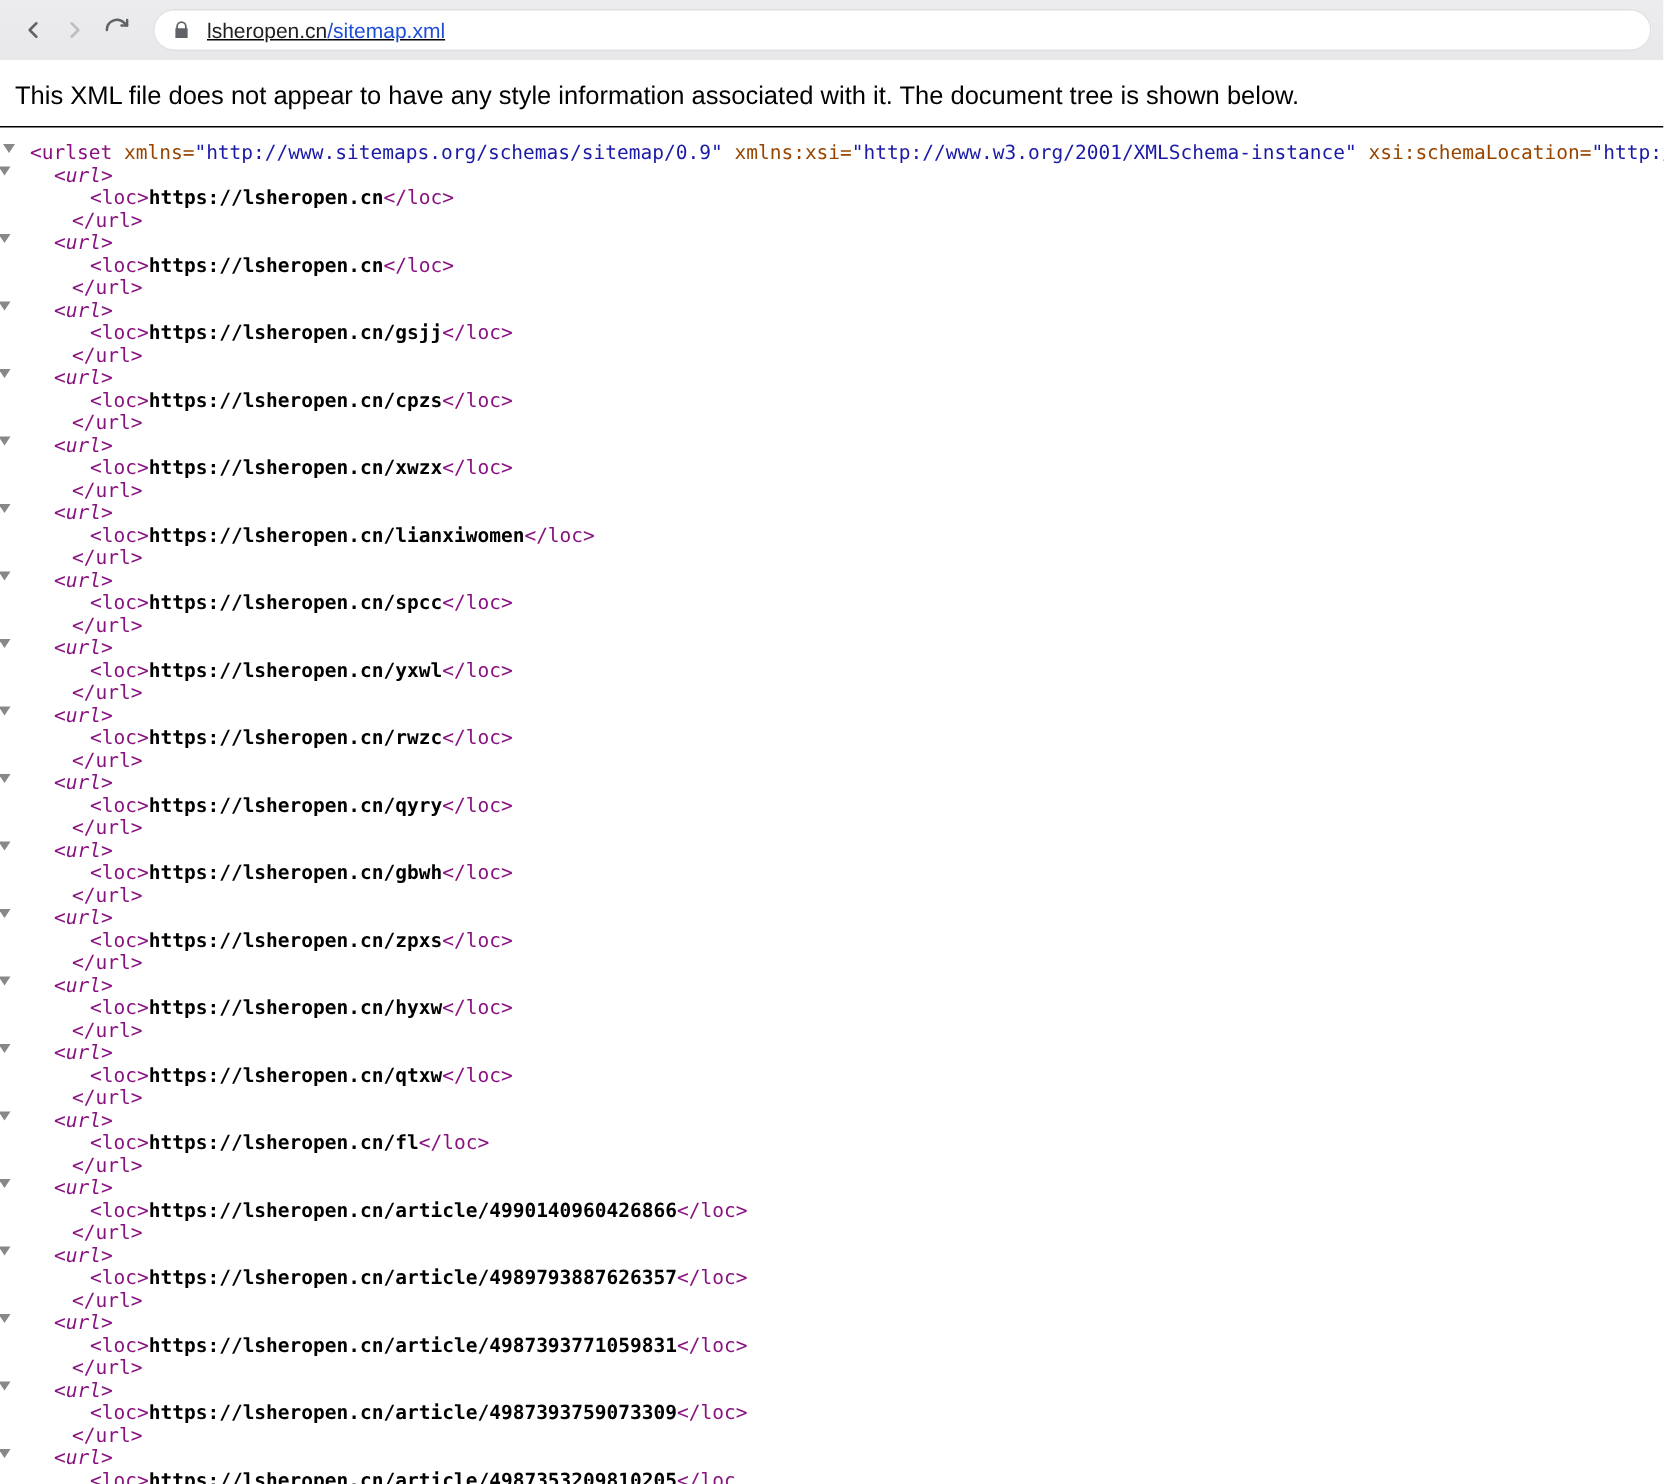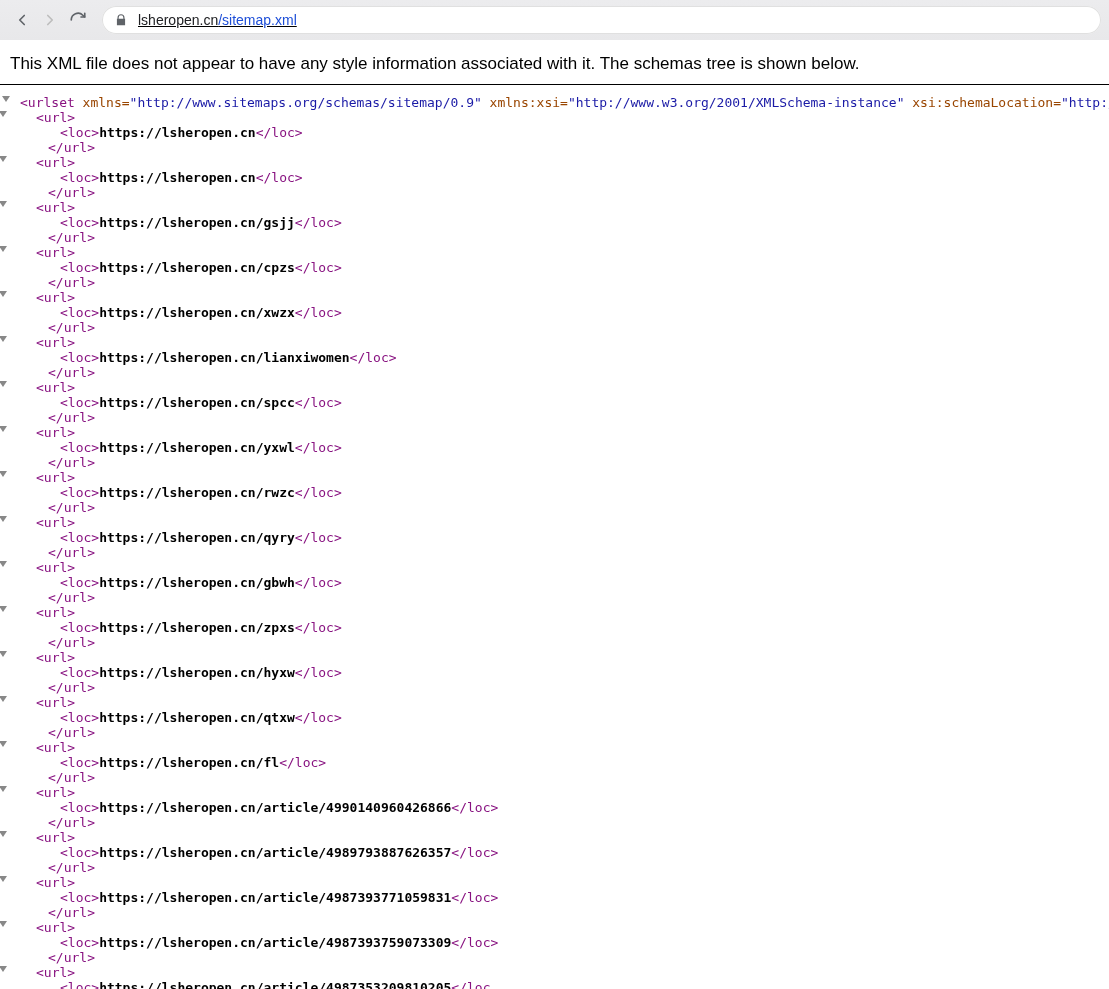--- a/index.html
+++ b/index.html
@@ -77,21 +77,21 @@
     border-left:4px solid transparent;
     border-right:4px solid transparent;
     border-top:6px solid var(--caret-color);
   }
   .caret.top0 { left:-8px; }
   .tag { color: var(--tag-color); }
   .attr-name { color: var(--attr-name-color); }
   .attr-value { color: var(--attr-value-color); }
   .txt { color: var(--text-color); font-weight: bold; }
   .ind0 { padding-left: 10px; position:relative;}
-  .ind1 { padding-left: 26px; position:relative;}
+  .ind1 { padding-left: 26px; position:relative;font-style:italic;}
   .ind2 { padding-left: 38px; position:relative;}
   .ind3 { padding-left: 50px; position:relative;}
 </style>
 </head>
 <body>
 
 <div class="toolbar">
   <div class="tb-btn">
     <svg viewBox="0 0 24 24" fill="none" stroke="currentColor" stroke-width="2.2" stroke-linecap="round" stroke-linejoin="round">
         <polyline points="15 18 9 12 15 6"></polyline>
@@ -112,16 +112,16 @@
     <span class="lock">
       <svg viewBox="0 0 24 24" fill="currentColor">
           <path d="M6 10V8a6 6 0 1 1 12 0v2h1v11H5V10h1zm2 0h8V8a4 4 0 1 0-8 0v2z"></path>
         </svg>
     </span>
     <span class="url-host">lsheropen.cn</span>
       <span class="url-path">/sitemap.xml</span>
   </div>
 </div>
 
-<div class="info-header">This XML file does not appear to have any style information associated with it. The schemas tree is shown below.</div>
+<div class="info-header">This XML file does not appear to have any style information associated with it. The document tree is shown below.</div>
 <div class="hr"></div>
 
 <div class="tree" id="tree"><div class="line ind0"><span class="caret top0"></span><span class="tag">&lt;urlset</span><span class="attr-name"> xmlns</span><span class="attr-name">=</span><span class="attr-value">"http://www.sitemaps.org/schemas/sitemap/0.9"</span><span class="attr-name"> xmlns:xsi</span><span class="attr-name">=</span><span class="attr-value">"http://www.w3.org/2001/XMLSchema-instance"</span><span class="attr-name"> xsi:schemaLocation</span><span class="attr-name">=</span><span class="attr-value">"http://www.sitemaps.or"</span></div><div class="line ind1"><span class="caret"></span><span class="tag">&lt;url&gt;</span></div><div class="line ind3"><span class="tag">&lt;loc&gt;</span><span class="txt">https://lsheropen.cn</span><span class="tag">&lt;/loc&gt;</span></div><div class="line ind2"><span class="tag">&lt;/url&gt;</span></div><div class="line ind1"><span class="caret"></span><span class="tag">&lt;url&gt;</span></div><div class="line ind3"><span class="tag">&lt;loc&gt;</span><span class="txt">https://lsheropen.cn</span><span class="tag">&lt;/loc&gt;</span></div><div class="line ind2"><span class="tag">&lt;/url&gt;</span></div><div class="line ind1"><span class="caret"></span><span class="tag">&lt;url&gt;</span></div><div class="line ind3"><span class="tag">&lt;loc&gt;</span><span class="txt">https://lsheropen.cn/gsjj</span><span class="tag">&lt;/loc&gt;</span></div><div class="line ind2"><span class="tag">&lt;/url&gt;</span></div><div class="line ind1"><span class="caret"></span><span class="tag">&lt;url&gt;</span></div><div class="line ind3"><span class="tag">&lt;loc&gt;</span><span class="txt">https://lsheropen.cn/cpzs</span><span class="tag">&lt;/loc&gt;</span></div><div class="line ind2"><span class="tag">&lt;/url&gt;</span></div><div class="line ind1"><span class="caret"></span><span class="tag">&lt;url&gt;</span></div><div class="line ind3"><span class="tag">&lt;loc&gt;</span><span class="txt">https://lsheropen.cn/xwzx</span><span class="tag">&lt;/loc&gt;</span></div><div class="line ind2"><span class="tag">&lt;/url&gt;</span></div><div class="line ind1"><span class="caret"></span><span class="tag">&lt;url&gt;</span></div><div class="line ind3"><span class="tag">&lt;loc&gt;</span><span class="txt">https://lsheropen.cn/lianxiwomen</span><span class="tag">&lt;/loc&gt;</span></div><div class="line ind2"><span class="tag">&lt;/url&gt;</span></div><div class="line ind1"><span class="caret"></span><span class="tag">&lt;url&gt;</span></div><div class="line ind3"><span class="tag">&lt;loc&gt;</span><span class="txt">https://lsheropen.cn/spcc</span><span class="tag">&lt;/loc&gt;</span></div><div class="line ind2"><span class="tag">&lt;/url&gt;</span></div><div class="line ind1"><span class="caret"></span><span class="tag">&lt;url&gt;</span></div><div class="line ind3"><span class="tag">&lt;loc&gt;</span><span class="txt">https://lsheropen.cn/yxwl</span><span class="tag">&lt;/loc&gt;</span></div><div class="line ind2"><span class="tag">&lt;/url&gt;</span></div><div class="line ind1"><span class="caret"></span><span class="tag">&lt;url&gt;</span></div><div class="line ind3"><span class="tag">&lt;loc&gt;</span><span class="txt">https://lsheropen.cn/rwzc</span><span class="tag">&lt;/loc&gt;</span></div><div class="line ind2"><span class="tag">&lt;/url&gt;</span></div><div class="line ind1"><span class="caret"></span><span class="tag">&lt;url&gt;</span></div><div class="line ind3"><span class="tag">&lt;loc&gt;</span><span class="txt">https://lsheropen.cn/qyry</span><span class="tag">&lt;/loc&gt;</span></div><div class="line ind2"><span class="tag">&lt;/url&gt;</span></div><div class="line ind1"><span class="caret"></span><span class="tag">&lt;url&gt;</span></div><div class="line ind3"><span class="tag">&lt;loc&gt;</span><span class="txt">https://lsheropen.cn/gbwh</span><span class="tag">&lt;/loc&gt;</span></div><div class="line ind2"><span class="tag">&lt;/url&gt;</span></div><div class="line ind1"><span class="caret"></span><span class="tag">&lt;url&gt;</span></div><div class="line ind3"><span class="tag">&lt;loc&gt;</span><span class="txt">https://lsheropen.cn/zpxs</span><span class="tag">&lt;/loc&gt;</span></div><div class="line ind2"><span class="tag">&lt;/url&gt;</span></div><div class="line ind1"><span class="caret"></span><span class="tag">&lt;url&gt;</span></div><div class="line ind3"><span class="tag">&lt;loc&gt;</span><span class="txt">https://lsheropen.cn/hyxw</span><span class="tag">&lt;/loc&gt;</span></div><div class="line ind2"><span class="tag">&lt;/url&gt;</span></div><div class="line ind1"><span class="caret"></span><span class="tag">&lt;url&gt;</span></div><div class="line ind3"><span class="tag">&lt;loc&gt;</span><span class="txt">https://lsheropen.cn/qtxw</span><span class="tag">&lt;/loc&gt;</span></div><div class="line ind2"><span class="tag">&lt;/url&gt;</span></div><div class="line ind1"><span class="caret"></span><span class="tag">&lt;url&gt;</span></div><div class="line ind3"><span class="tag">&lt;loc&gt;</span><span class="txt">https://lsheropen.cn/fl</span><span class="tag">&lt;/loc&gt;</span></div><div class="line ind2"><span class="tag">&lt;/url&gt;</span></div><div class="line ind1"><span class="caret"></span><span class="tag">&lt;url&gt;</span></div><div class="line ind3"><span class="tag">&lt;loc&gt;</span><span class="txt">https://lsheropen.cn/article/4990140960426866</span><span class="tag">&lt;/loc&gt;</span></div><div class="line ind2"><span class="tag">&lt;/url&gt;</span></div><div class="line ind1"><span class="caret"></span><span class="tag">&lt;url&gt;</span></div><div class="line ind3"><span class="tag">&lt;loc&gt;</span><span class="txt">https://lsheropen.cn/article/4989793887626357</span><span class="tag">&lt;/loc&gt;</span></div><div class="line ind2"><span class="tag">&lt;/url&gt;</span></div><div class="line ind1"><span class="caret"></span><span class="tag">&lt;url&gt;</span></div><div class="line ind3"><span class="tag">&lt;loc&gt;</span><span class="txt">https://lsheropen.cn/article/4987393771059831</span><span class="tag">&lt;/loc&gt;</span></div><div class="line ind2"><span class="tag">&lt;/url&gt;</span></div><div class="line ind1"><span class="caret"></span><span class="tag">&lt;url&gt;</span></div><div class="line ind3"><span class="tag">&lt;loc&gt;</span><span class="txt">https://lsheropen.cn/article/4987393759073309</span><span class="tag">&lt;/loc&gt;</span></div><div class="line ind2"><span class="tag">&lt;/url&gt;</span></div><div class="line ind1"><span class="caret"></span><span class="tag">&lt;url&gt;</span></div><div class="line ind3"><span class="tag">&lt;loc&gt;</span><span class="txt">https://lsheropen.cn/article/4987353209810205</span><span class="tag">&lt;/loc</span></div></div>
 
 </body></html>

